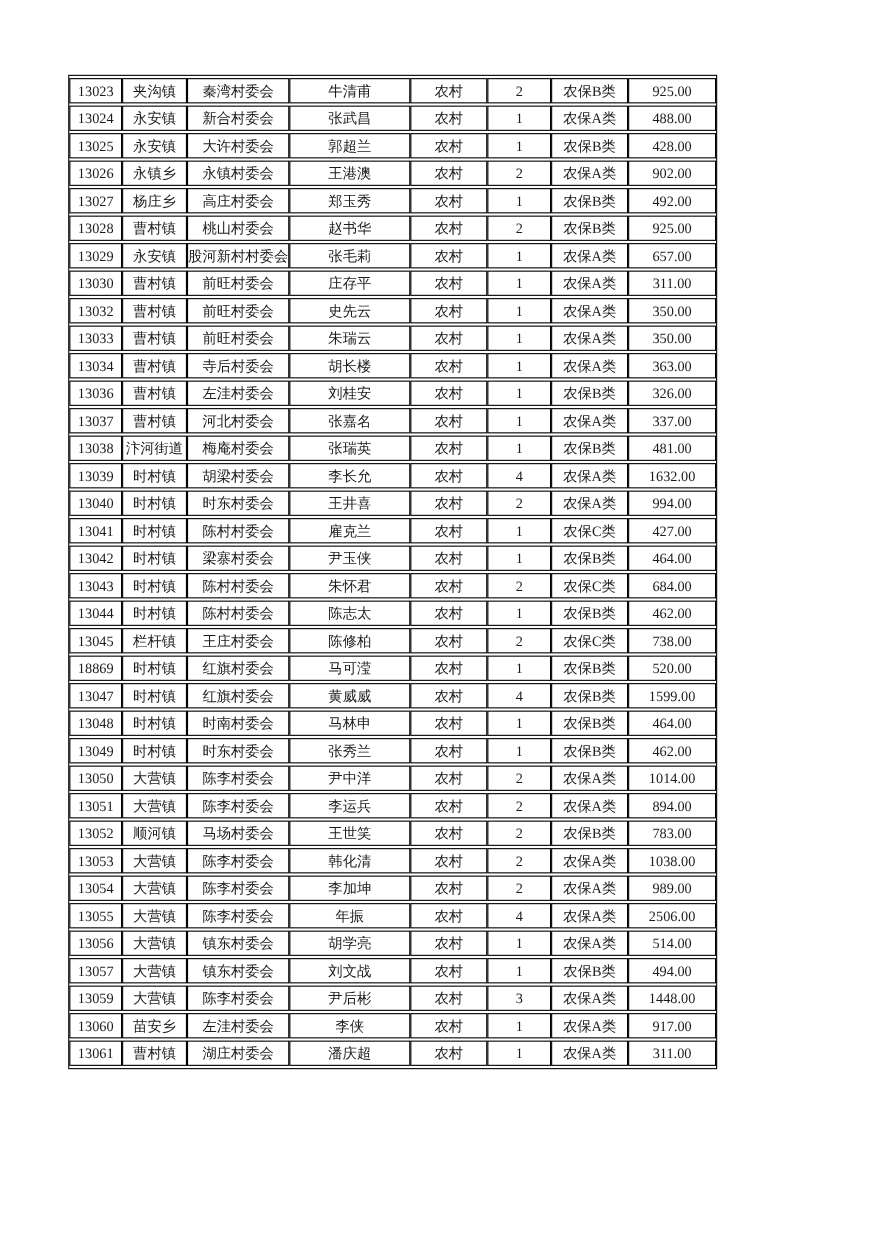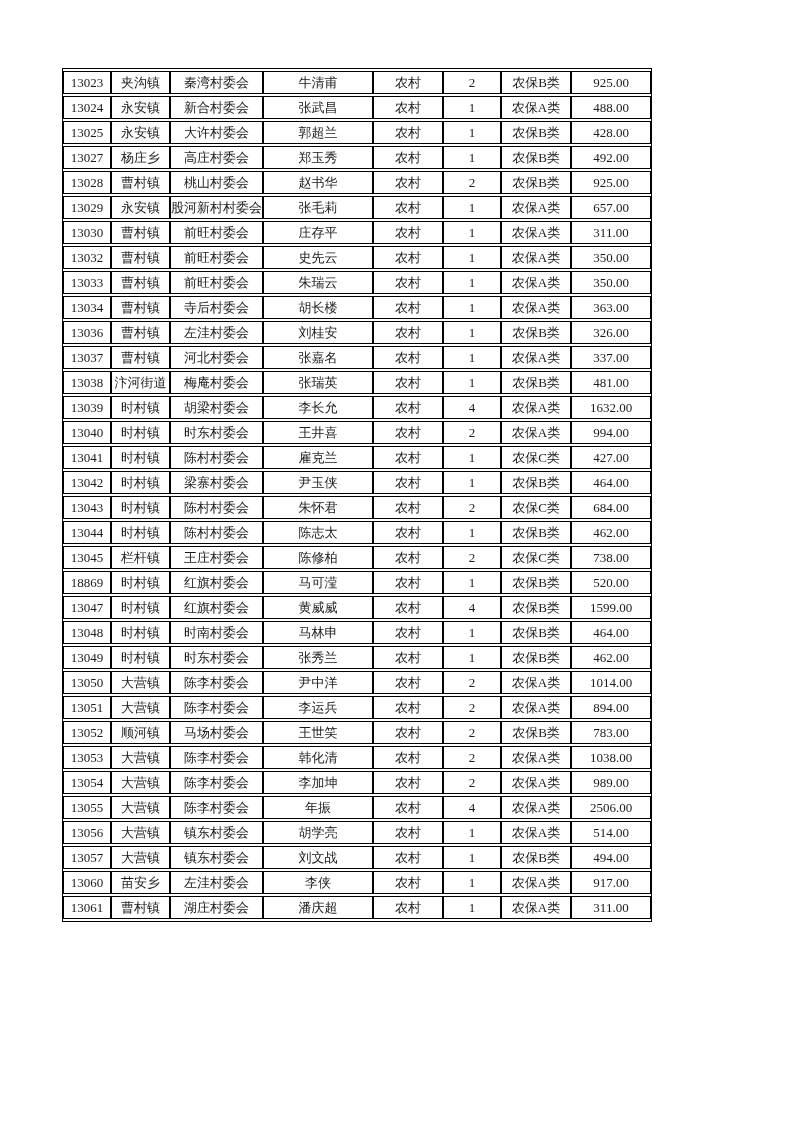--- a/index.html
+++ b/index.html
@@ -86,20 +86,30 @@
           <td>13025</td>
           <td>永安镇</td>
           <td>大许村委会</td>
           <td>郭超兰</td>
           <td>农村</td>
           <td>1</td>
           <td>农保B类</td>
           <td>428.00</td>
         </tr>
         <tr>
+          <td>13026</td>
+          <td>永镇乡</td>
+          <td>永镇村委会</td>
+          <td>王港澳</td>
+          <td>农村</td>
+          <td>2</td>
+          <td>农保A类</td>
+          <td>902.00</td>
+        </tr>
+        <tr>
           <td>13027</td>
           <td>杨庄乡</td>
           <td>高庄村委会</td>
           <td>郑玉秀</td>
           <td>农村</td>
           <td>1</td>
           <td>农保B类</td>
           <td>492.00</td>
         </tr>
         <tr>
@@ -374,20 +384,30 @@
         </tr>
         <tr>
           <td>13057</td>
           <td>大营镇</td>
           <td>镇东村委会</td>
           <td>刘文战</td>
           <td>农村</td>
           <td>1</td>
           <td>农保B类</td>
           <td>494.00</td>
+        </tr>
+        <tr>
+          <td>13059</td>
+          <td>大营镇</td>
+          <td>陈李村委会</td>
+          <td>尹后彬</td>
+          <td>农村</td>
+          <td>3</td>
+          <td>农保A类</td>
+          <td>1448.00</td>
         </tr>
         <tr>
           <td>13060</td>
           <td>苗安乡</td>
           <td>左洼村委会</td>
           <td>李侠</td>
           <td>农村</td>
           <td>1</td>
           <td>农保A类</td>
           <td>917.00</td>

